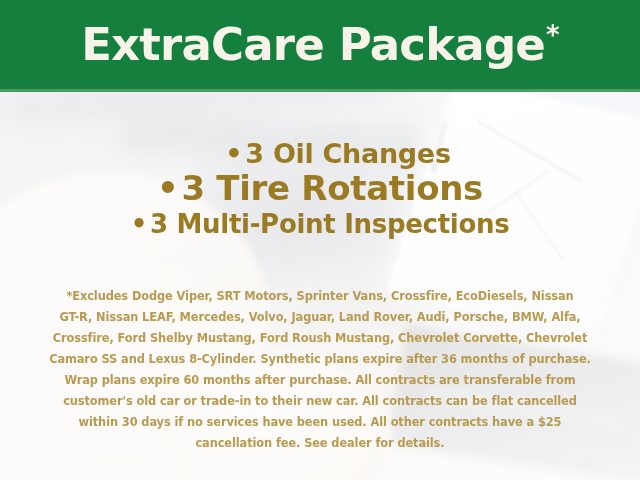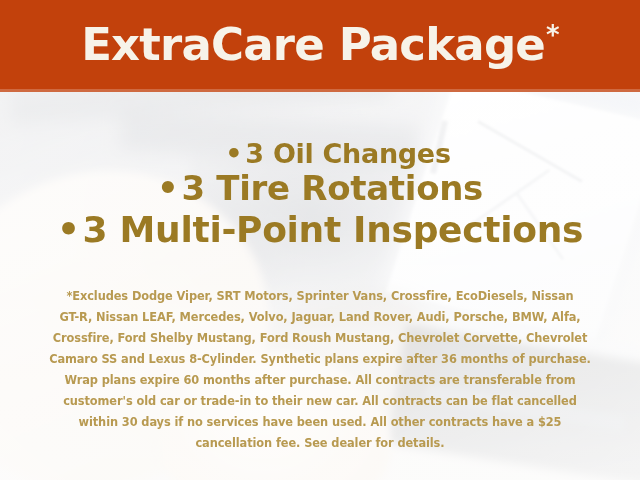--- a/index.html
+++ b/index.html
@@ -171,21 +171,21 @@
     position: absolute;
     left: 0; top: 0; width: 640px; height: 480px;
     background: radial-gradient(ellipse at 50% 45%, rgba(255,255,255,.30) 0%, rgba(255,255,255,.52) 100%);
   }
 
   
   #header-bar {
     position: absolute;
     left: 0; top: 0;
     width: 640px; height: 92px;
-    background: #c2410c;
+    background: #15803d;
     display: flex;
     align-items: center;
     justify-content: center;
     overflow: hidden;
   }
   #header-bar::after {
     content: "";
     position: absolute;
     left: 0; bottom: 0; width: 100%; height: 3px;
     background: rgba(255,255,255,.22);
@@ -218,21 +218,21 @@
     color: #9b7a24;
     font-family: "DejaVu Sans", sans-serif;
     font-weight: bold;
     line-height: 1.16;
     white-space: nowrap;
     letter-spacing: -0.3px;
   }
   .bullet-line .dot { margin-right: 3px; }
   .bullet-line.b1 { font-size: 27px; padding-left: 36px; }
   .bullet-line.b2 { font-size: 34px; }
-  .bullet-line.b3 { font-size: 36px; }
+  .bullet-line.b3 { font-size: 26px; }
 
   
   #fine-print {
     position: absolute;
     left: 28px; top: 286px;
     width: 584px;
     text-align: center;
     color: #b89a51;
     font-family: "DejaVu Sans", sans-serif;
     font-weight: bold;

